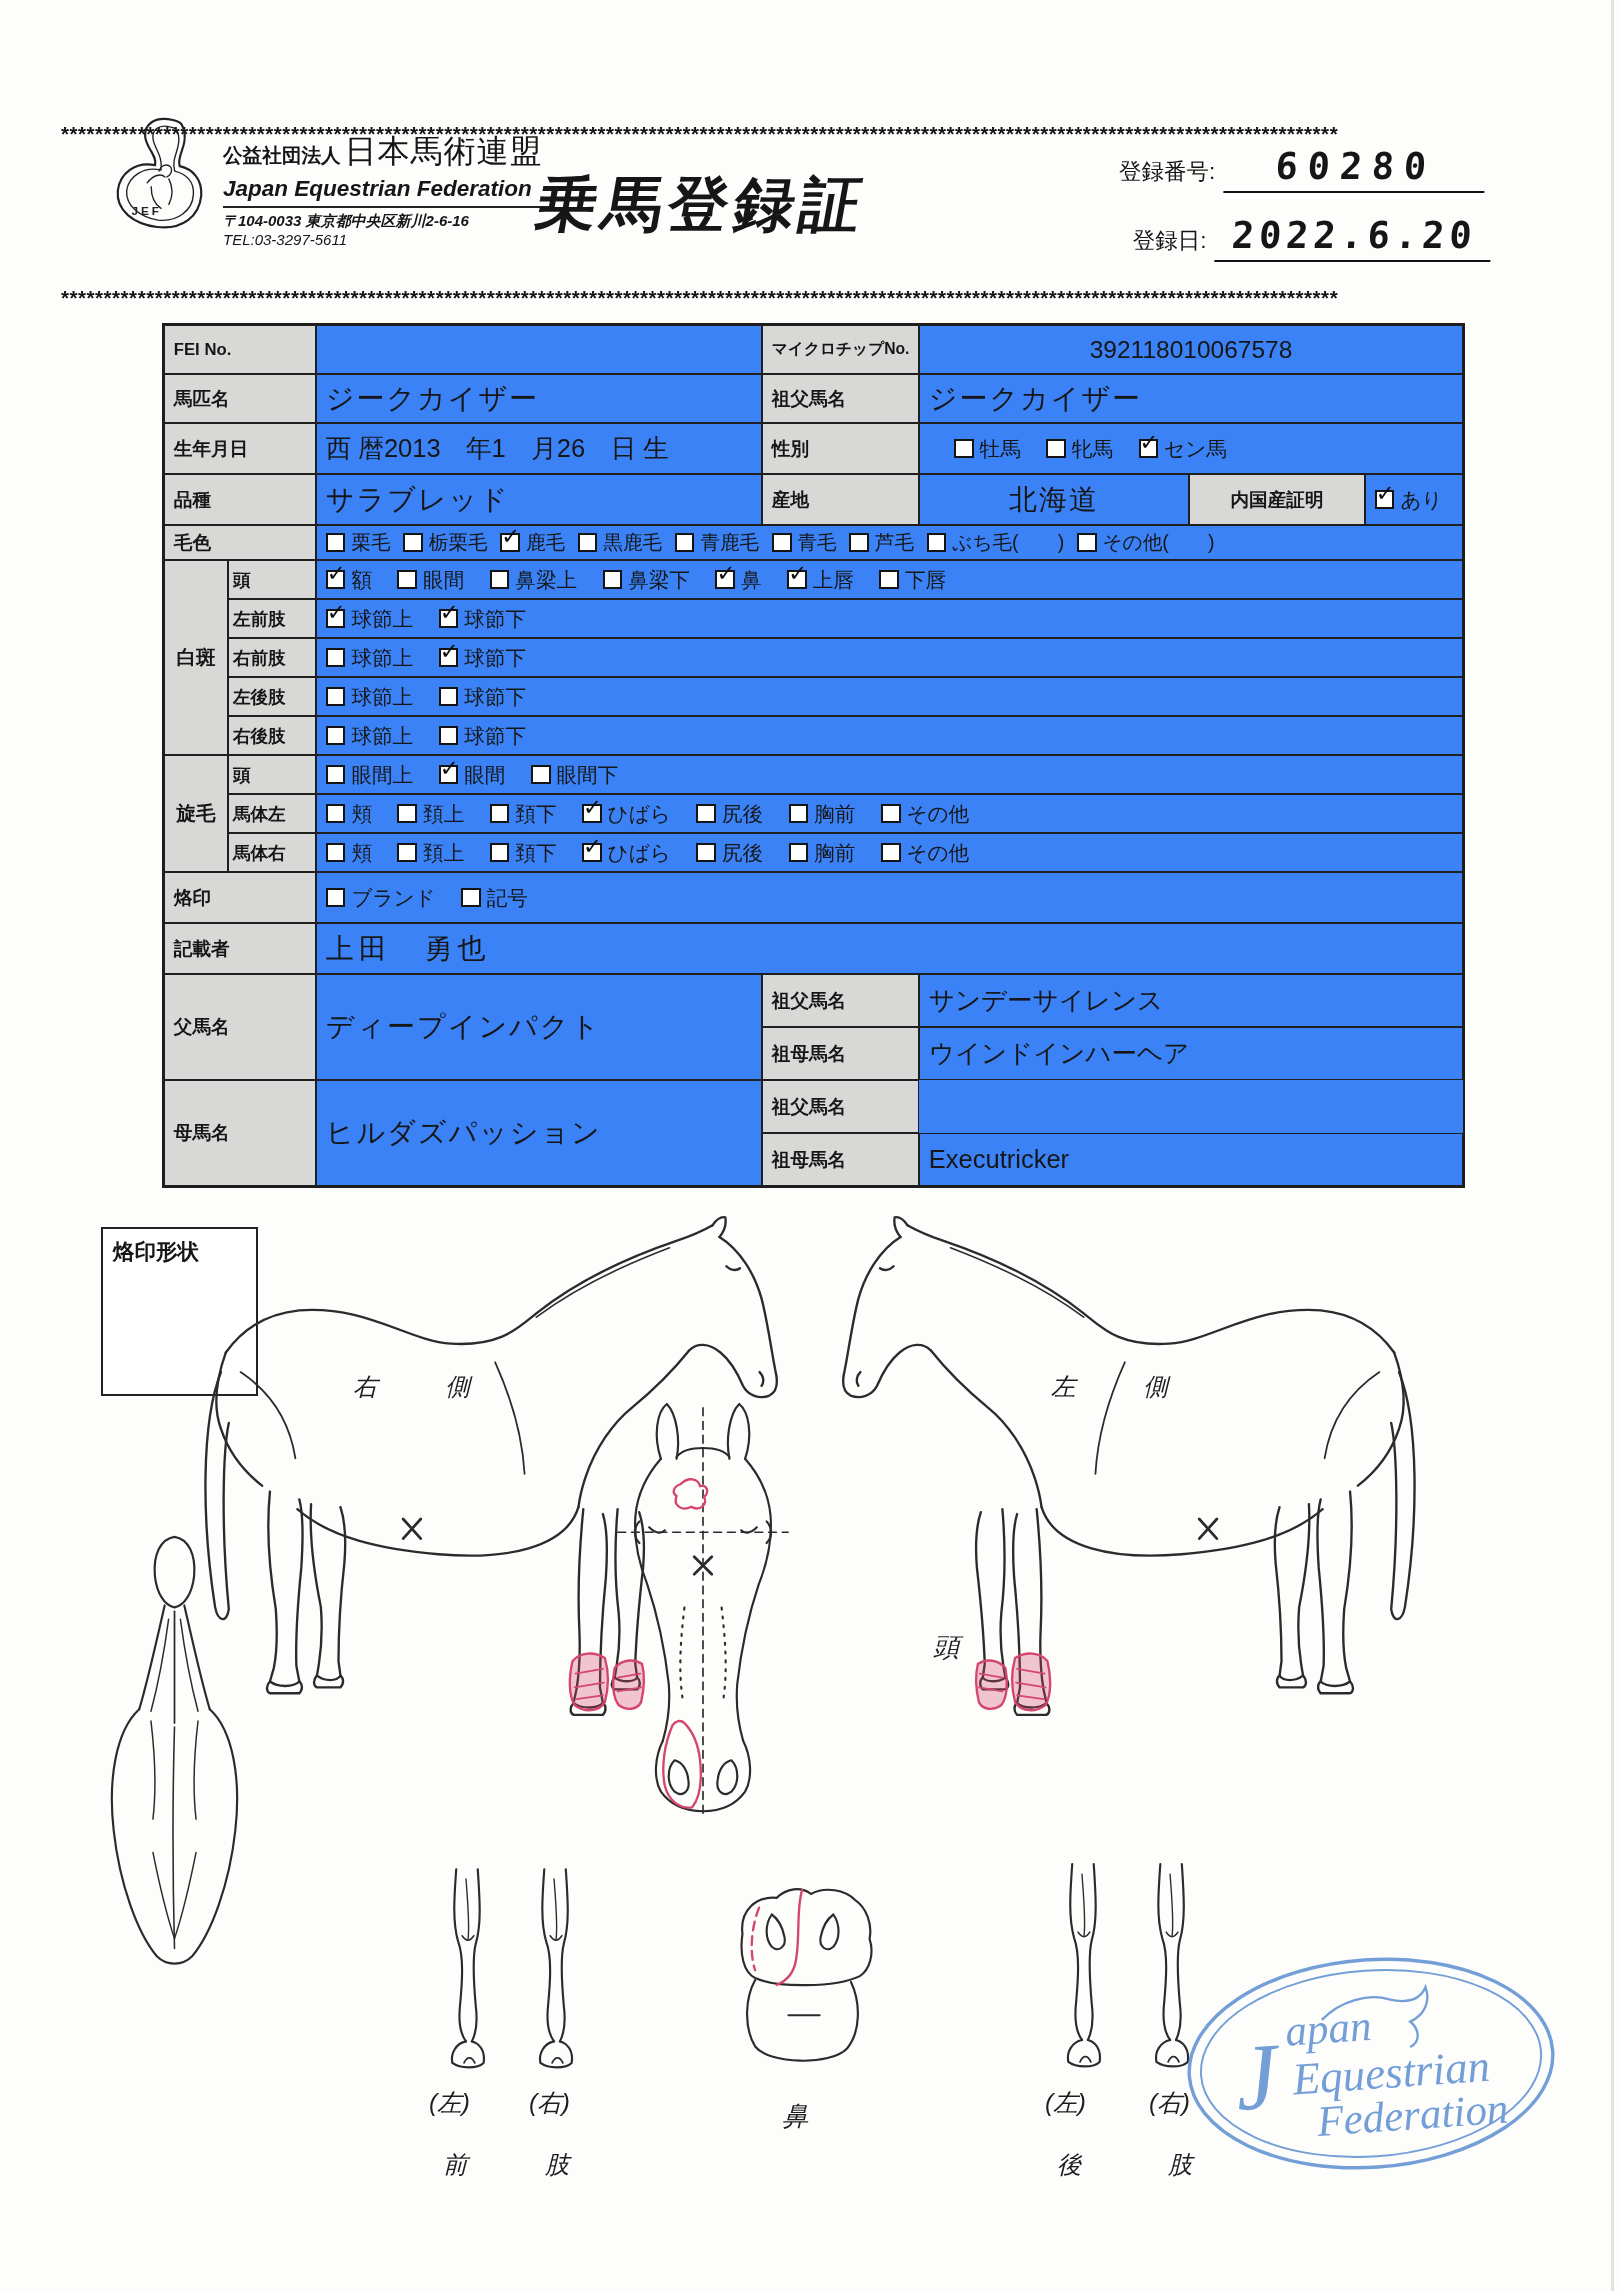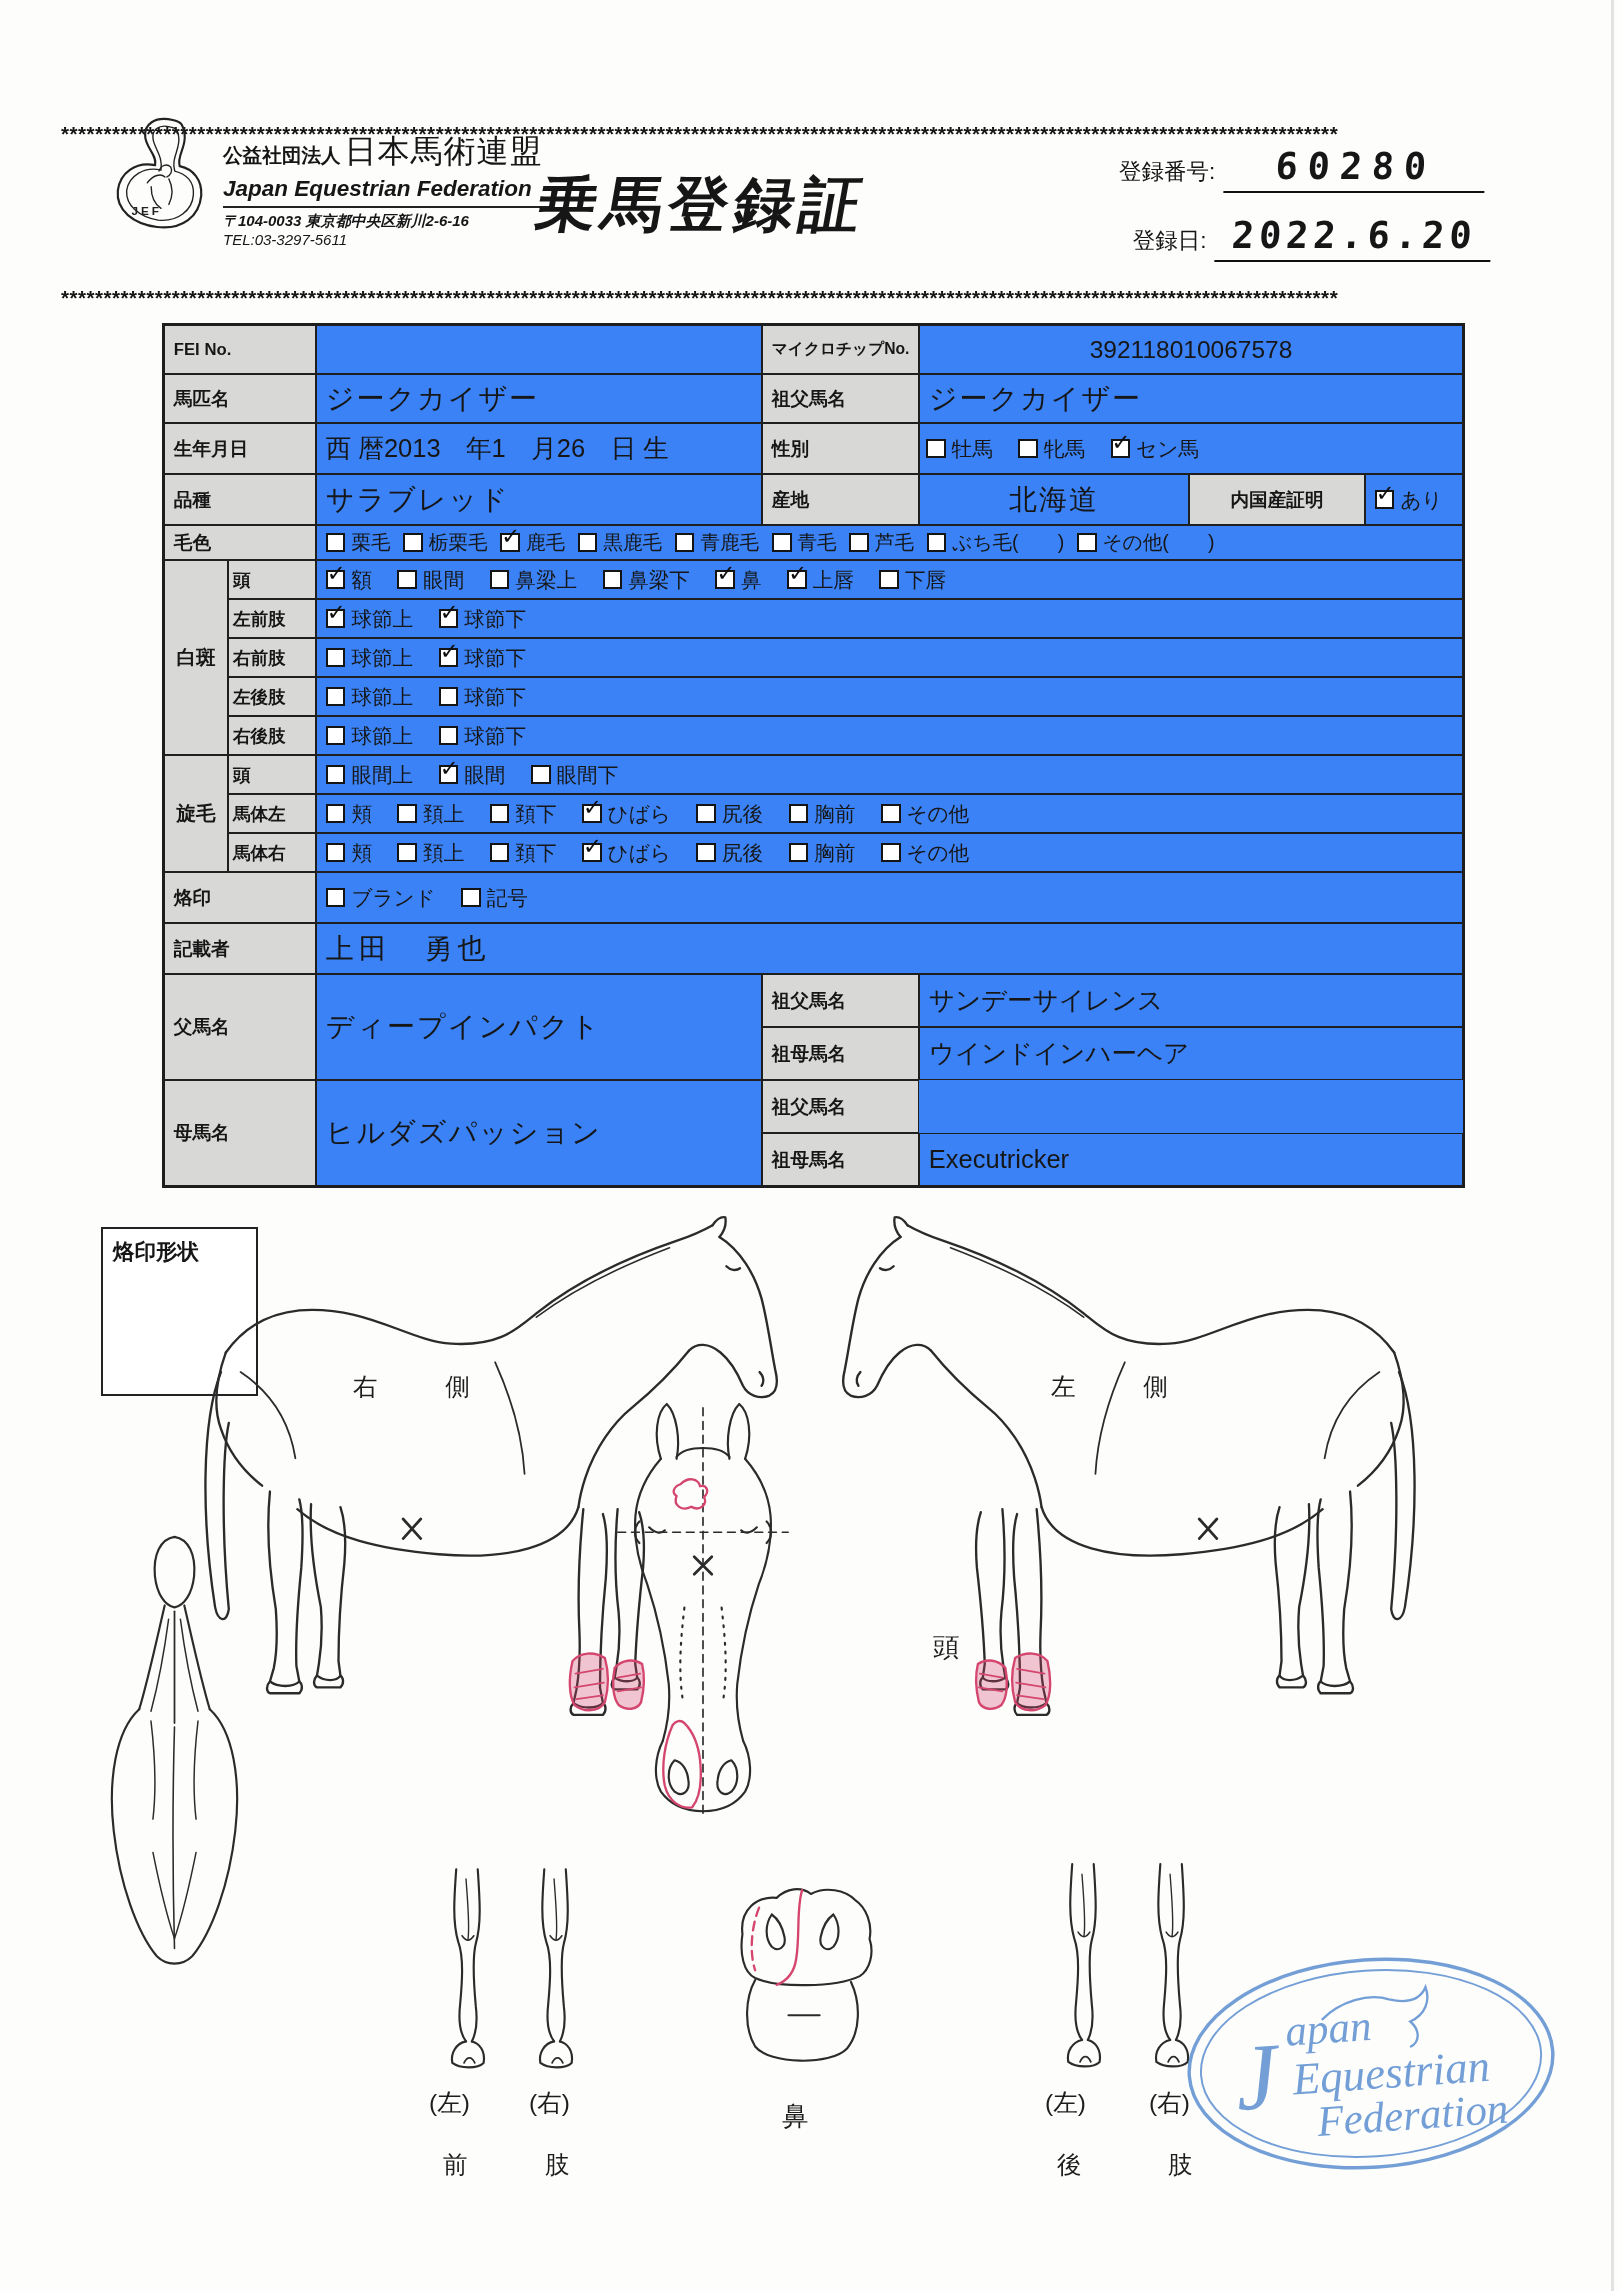--- a/index.html
+++ b/index.html
@@ -38,21 +38,21 @@
   .vbig{font-size:28px;letter-spacing:2px;}
   .center{justify-content:center;}
   .opt{display:inline-flex;align-items:center;margin-right:25.5px;font-size:20.6px;}
   .tight .opt{margin-right:12.7px;font-size:19.6px;}
   .cb{position:relative;width:15.7px;height:15.7px;border:2.2px solid #141414;margin-right:5.9px;flex:none;background:#fff;}
   .tick{position:absolute;top:-11.8px;left:-1px;font-size:22.5px;font-weight:bold;color:#0e0e0e;}
   
   .fig{position:absolute;}
   .brandbox{position:absolute;left:101px;top:1227px;width:157px;height:169px;border:2.5px solid #222;
             font-size:21.6px;font-weight:bold;padding:7.8px 9.8px;box-sizing:border-box;background:#fff;}
-  .dlabel{position:absolute;font-size:24.5px;color:#1d1d1d;white-space:nowrap;}
+  .dlabel{position:absolute;font-size:24.5px;color:#1d1d1d;white-space:nowrap;font-style:italic;}
   .wide{letter-spacing:21.6px;}
 </style>
 </head>
 <body>
 
 <div class="page">
   <div class="edge-line"></div>
 
   <div class="sep" style="top:122px">******************************************************************************************************************************************************</div>
 
@@ -96,21 +96,21 @@
     <div class="c val center" style="grid-area:1/5/2/8;font-size:24.5px">392118010067578</div>
 
     <div class="c lab" style="grid-area:2/1/3/3">馬匹名</div>
     <div class="c vbig" style="grid-area:2/3/3/4">ジークカイザー</div>
     <div class="c lab" style="grid-area:2/4/3/5">祖父馬名</div>
     <div class="c vbig" style="grid-area:2/5/3/8">ジークカイザー</div>
 
     <div class="c lab" style="grid-area:3/1/4/3">生年月日</div>
     <div class="c val" style="grid-area:3/3/4/4">西 暦2013　年1　月26　日 生</div>
     <div class="c lab" style="grid-area:3/4/4/5">性別</div>
-    <div class="c" style="grid-area:3/5/4/8;padding-left:6px">
+    <div class="c" style="grid-area:3/5/4/8;padding-left:34px">
         <span class="opt">
           <span class="cb"></span>
           <span>牡馬</span>
         </span>
         <span class="opt">
           <span class="cb"></span>
           <span>牝馬</span>
         </span>
         <span class="opt">
           <span class="cb">

